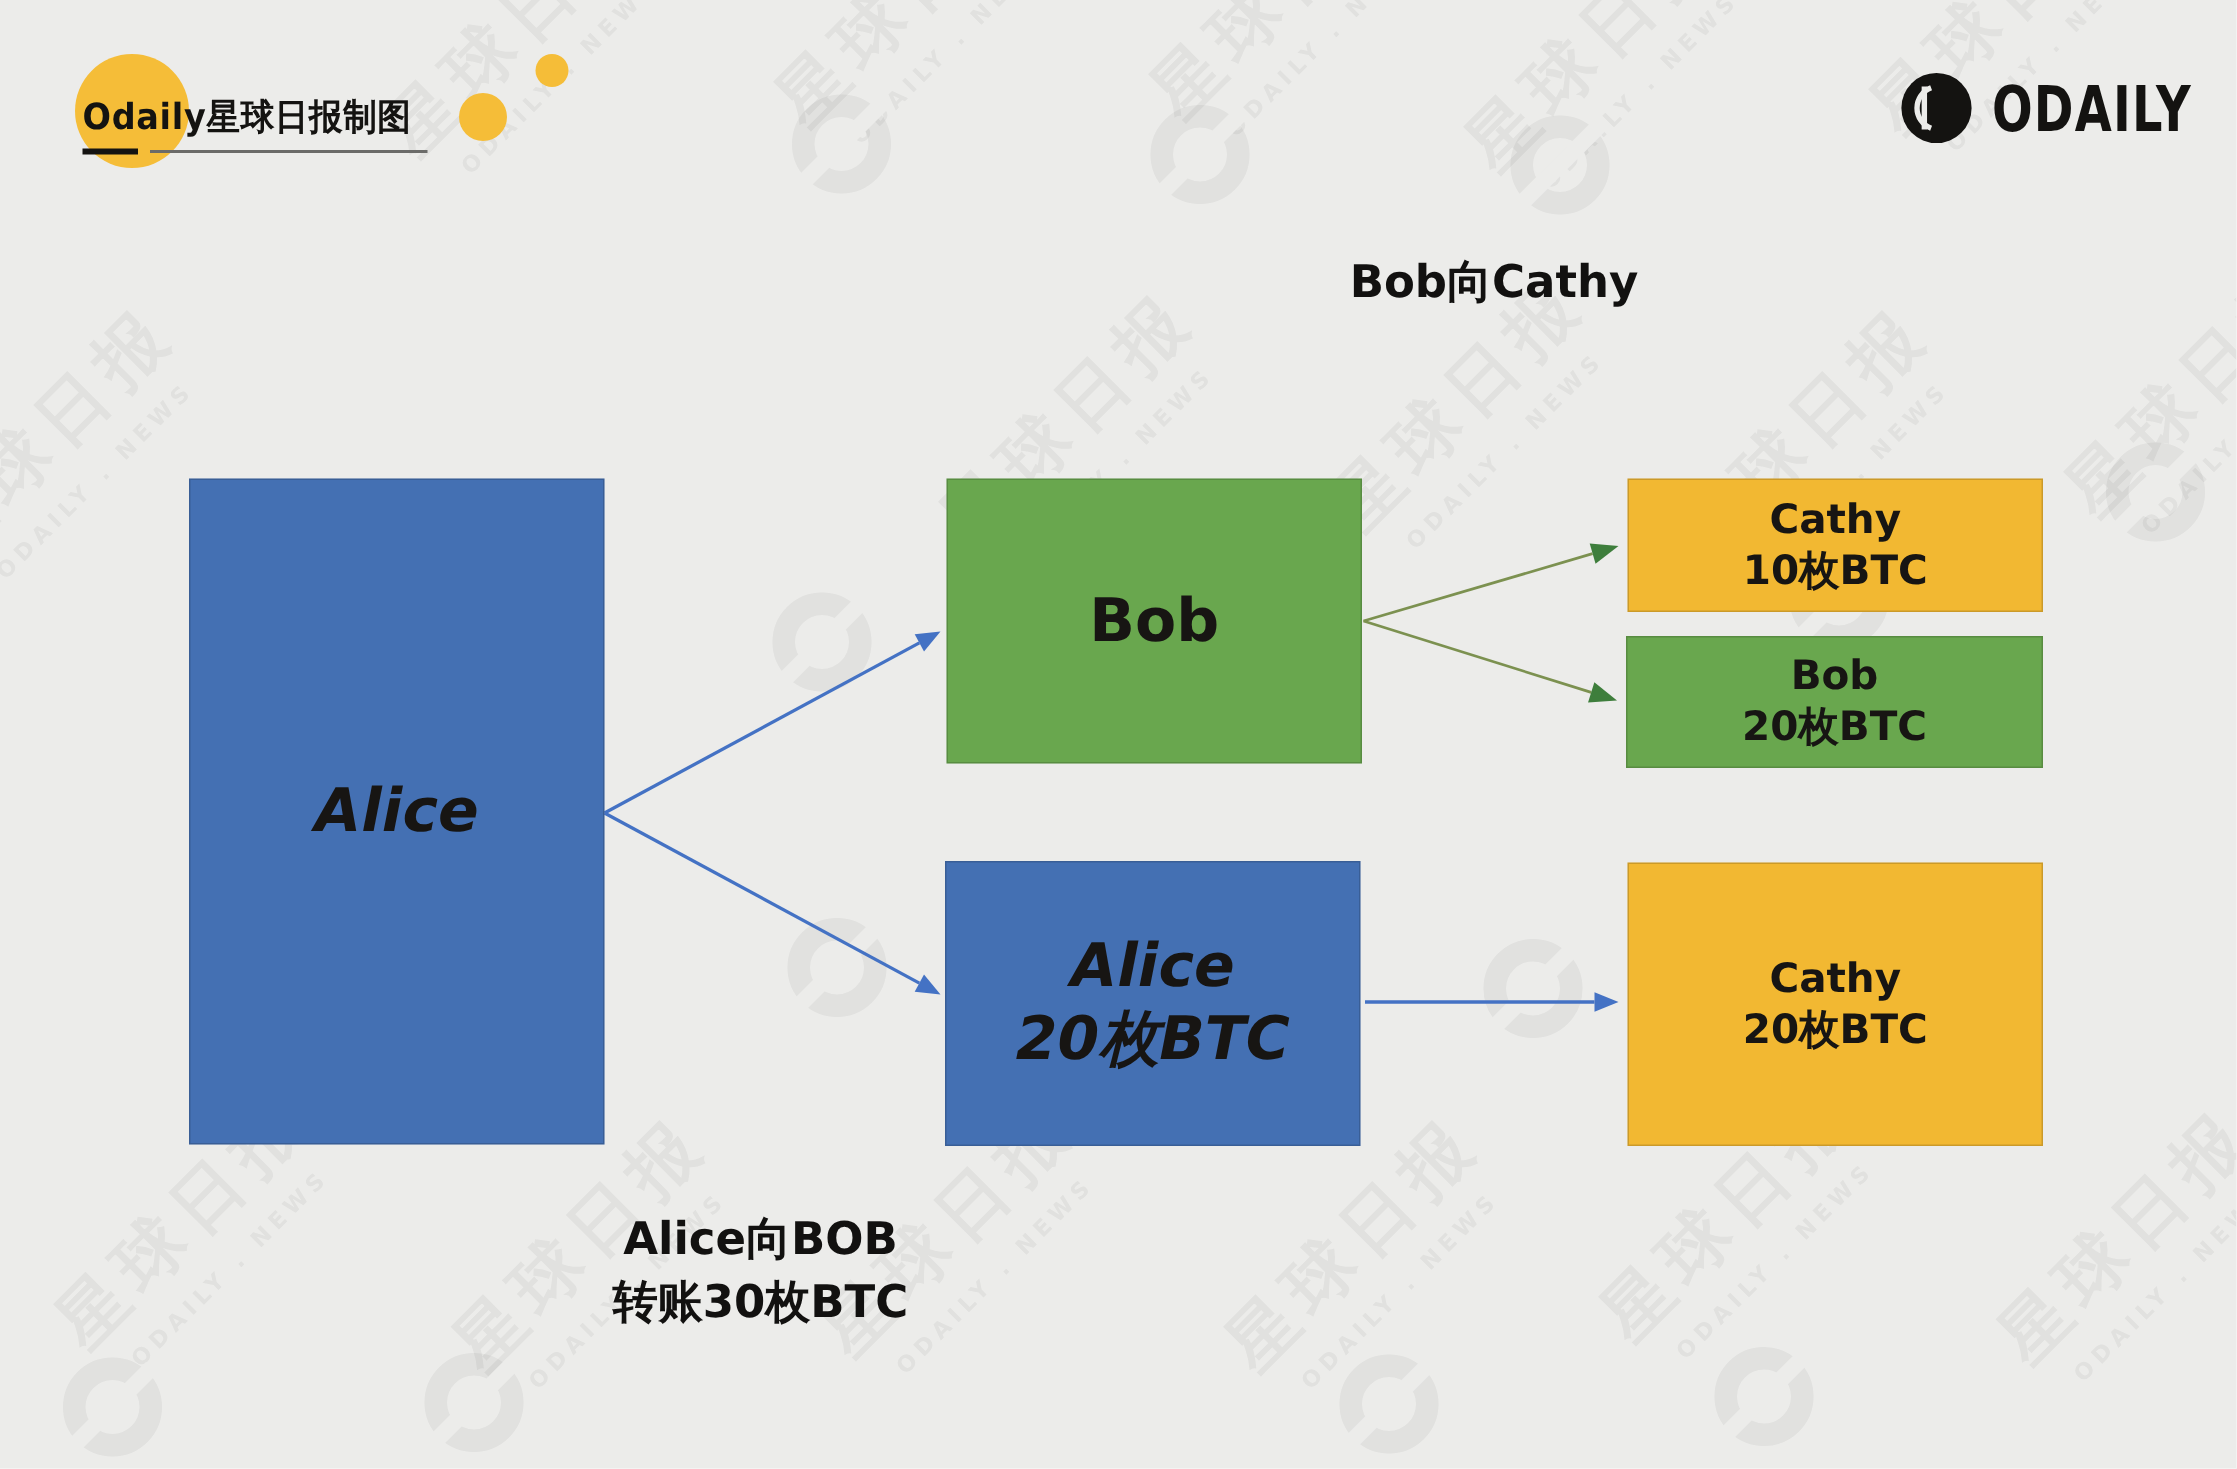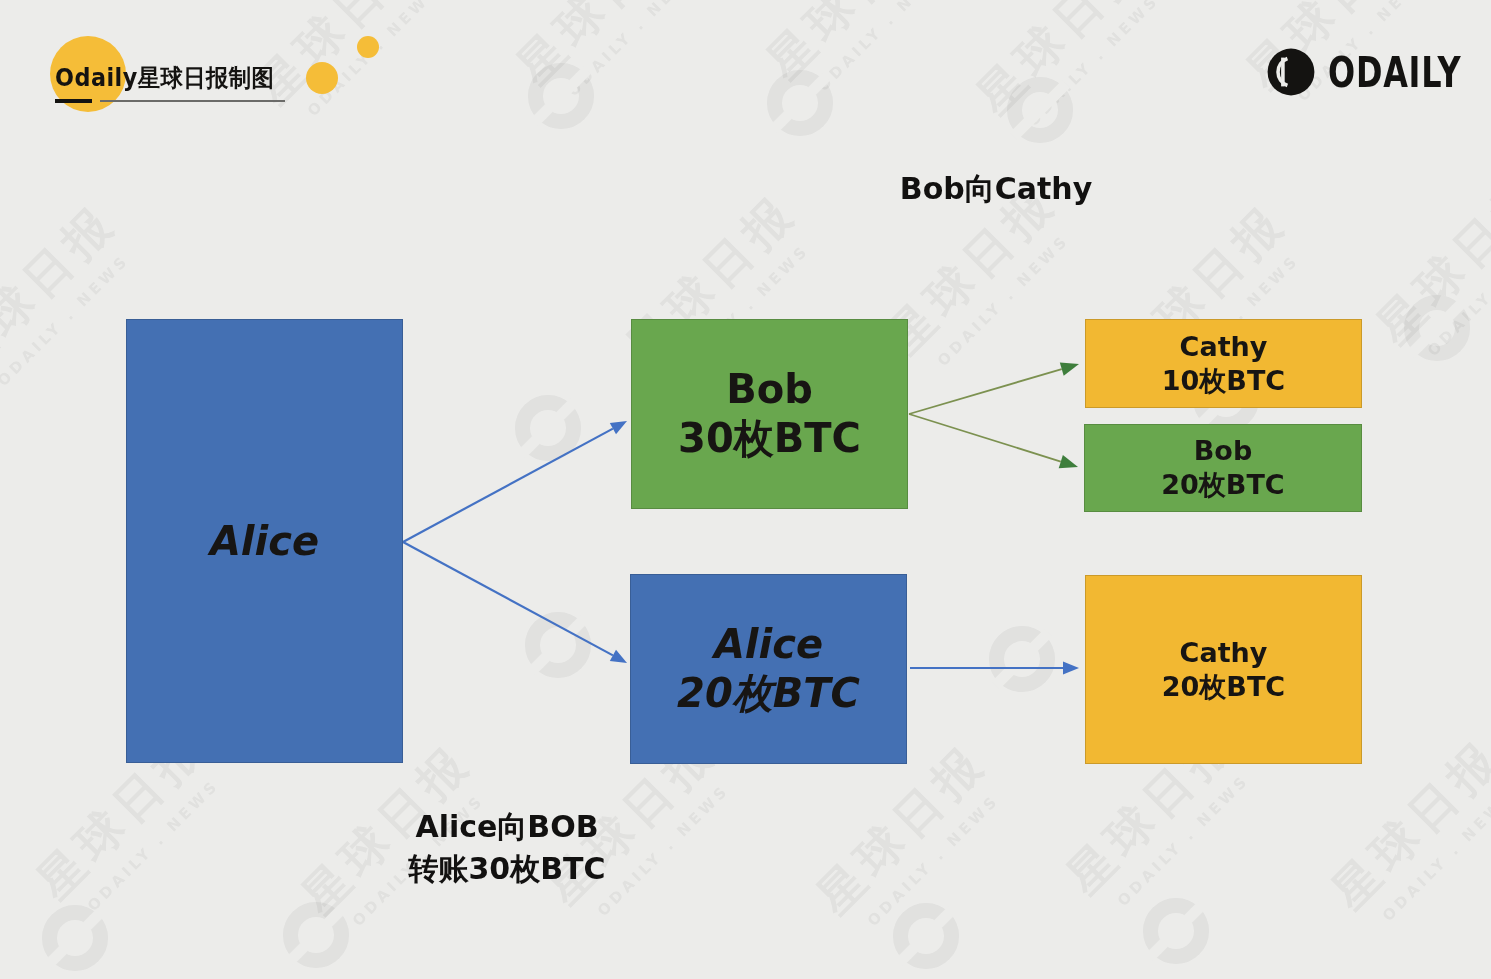--- a/index.html
+++ b/index.html
@@ -191,21 +191,20 @@
       <line class="a-blue-line" x1="910" y1="668" x2="1063" y2="668"></line>
       <polygon class="a-blue-head" points="1079,668 1063,674.5 1063,661.5"></polygon>
     </g>
   </svg>
 
   <div class="node blue n-alice50">
     <span class="line">Alice</span>
   </div>
   <div class="node green n-bob30">
     <span class="line">Bob</span>
-    <span class="line">30枚BTC</span>
   </div>
   <div class="node blue n-alice20">
     <span class="line">Alice</span>
     <span class="line">20枚BTC</span>
   </div>
   <div class="node yellow n-cathy10">
     <span class="line">Cathy</span>
     <span class="line">10枚BTC</span>
   </div>
   <div class="node green n-bob20">

